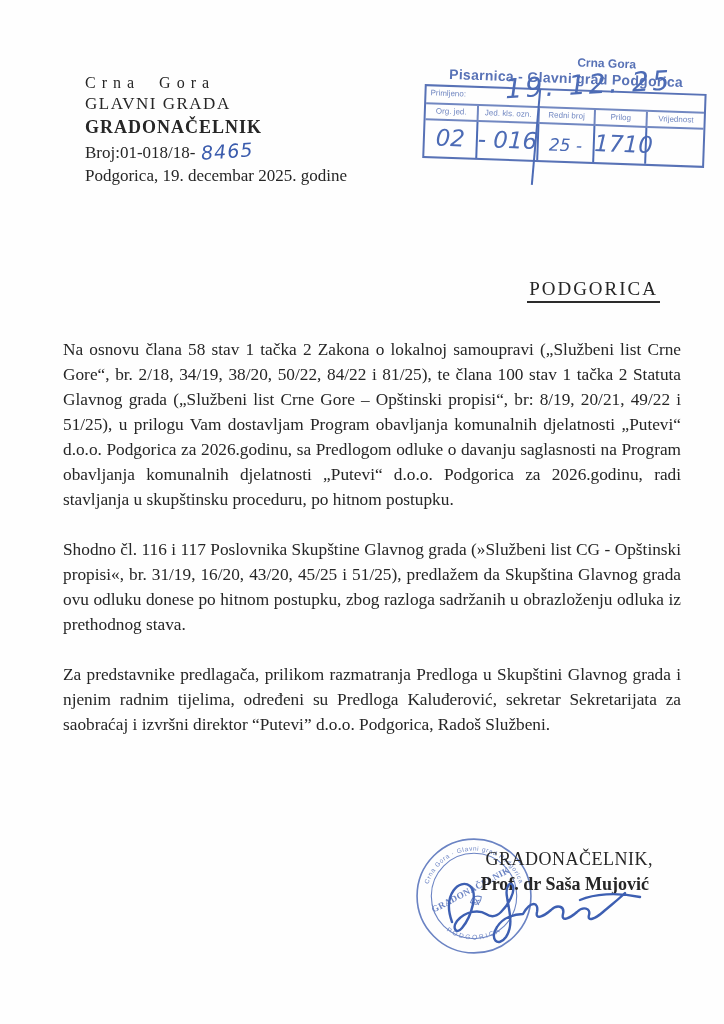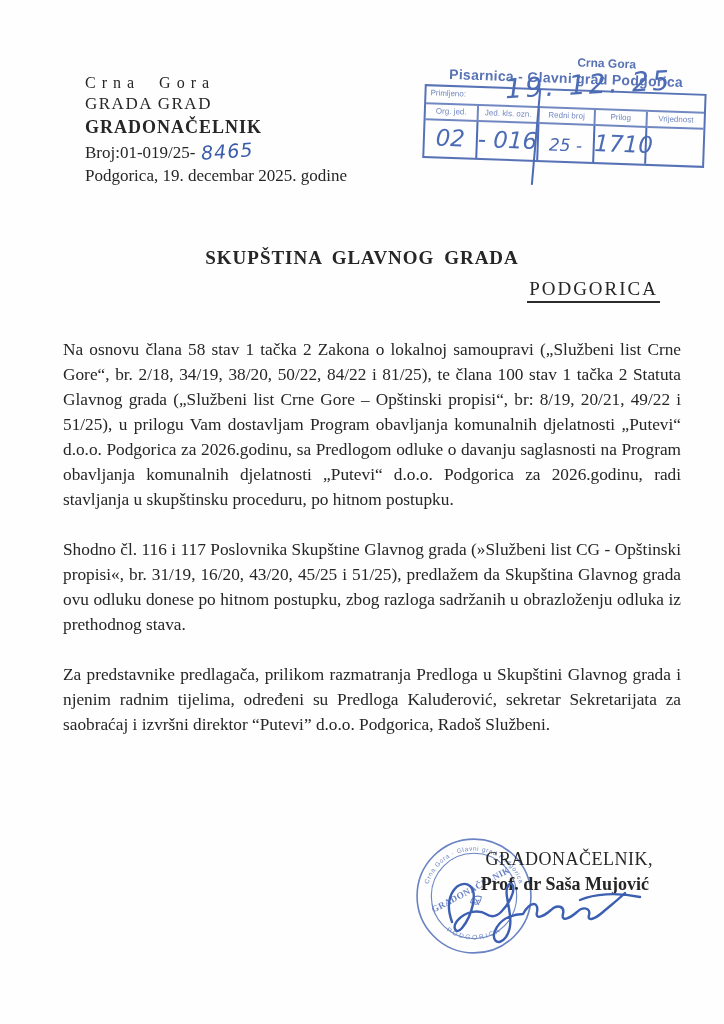--- a/index.html
+++ b/index.html
@@ -78,23 +78,23 @@
           opacity: .9; }
   .scribble { position: absolute; left: 434px; top: 870px; width: 216px; height: 82px; }
 </style>
 </head>
 <body>
 
 <div class="page">
 
   <div class="letterhead">
     <div class="lh-country">Crna Gora</div>
-    <div class="lh-grad">GRADA GRAD</div>
+    <div class="lh-grad">GLAVNI GRADA</div>
     <div class="lh-office">GRADONAČELNIK</div>
-    <div class="lh-number"><span>Broj:01-019/25-</span><span class="hand">8465</span></div>
+    <div class="lh-number"><span>Broj:01-018/18-</span><span class="hand">8465</span></div>
     <div class="lh-date">Podgorica, 19. decembar 2025. godine</div>
   </div>
 
   <div class="stamp">
     <div class="stamp-l1">Crna Gora</div>
     <div class="stamp-l2">Pisarnica - Glavni grad Podgorica</div>
     <div class="stamp-box">
       <div class="stamp-received">Primljeno:</div>
       <div class="stamp-heads">
         <div>Org. jed.</div>
@@ -108,21 +108,20 @@
         <div>- 016</div>
         <div>25 -</div>
         <div>1710</div>
         <div></div>
       </div>
     </div>
     <div class="stamp-date hand">19. 12. 25</div>
     <div class="stamp-stroke"></div>
   </div>
 
-  <div class="doc-title">SKUPŠTINA GLAVNOG GRADA</div>
   <div class="doc-city">PODGORICA</div>
 
   <div class="body-text">
     <p><span>Na osnovu člana 58 stav 1 tačka 2 Zakona o lokalnoj samoupravi („Službeni list Crne Gore“, br. 2/18, 34/19, 38/20, 50/22, 84/22 i 81/25), te člana 100 stav 1 tačka 2 Statuta Glavnog grada („Službeni list Crne Gore – Opštinski propisi“, br: 8/19, 20/21, 49/22 i 51/25), u prilogu Vam dostavljam </span><b>Program obavljanja komunalnih djelatnosti „Putevi“ d.o.o. Podgorica za 2026.godinu, sa Predlogom odluke o davanju saglasnosti na Program obavljanja komunalnih djelatnosti „Putevi“ d.o.o. Podgorica za 2026.godinu</b><span>, radi stavljanja u skupštinsku proceduru, po hitnom postupku.</span></p>
     <p><span>Shodno čl. 116 i 117 Poslovnika Skupštine Glavnog grada (»Službeni list CG - Opštinski propisi«, br. 31/19, 16/20, 43/20, 45/25 i 51/25), predlažem da Skupština Glavnog grada ovu odluku donese po hitnom postupku, zbog razloga sadržanih u obrazloženju odluka iz prethodnog stava.</span></p>
     <p><span>Za predstavnike predlagača, prilikom razmatranja Predloga u Skupštini Glavnog grada i njenim radnim tijelima, određeni su </span><b>Predloga Kaluđerović,</b><span> sekretar Sekretarijata za saobraćaj i izvršni direktor “Putevi” d.o.o. Podgorica, </span><b>Radoš Službeni</b><span>.</span></p>
   </div>
 
   <svg class="seal" viewBox="0 0 120 120">
     <g fill="none" stroke="#5b76bd" stroke-width="1.6">

